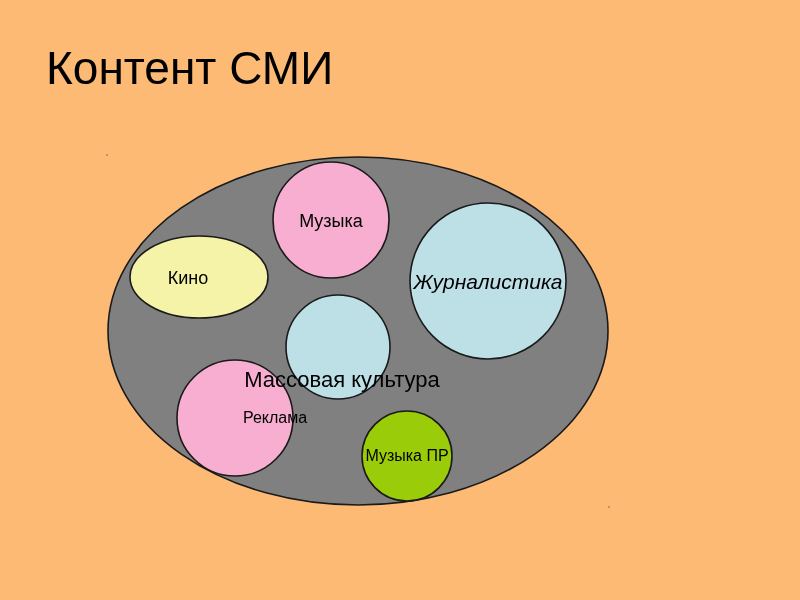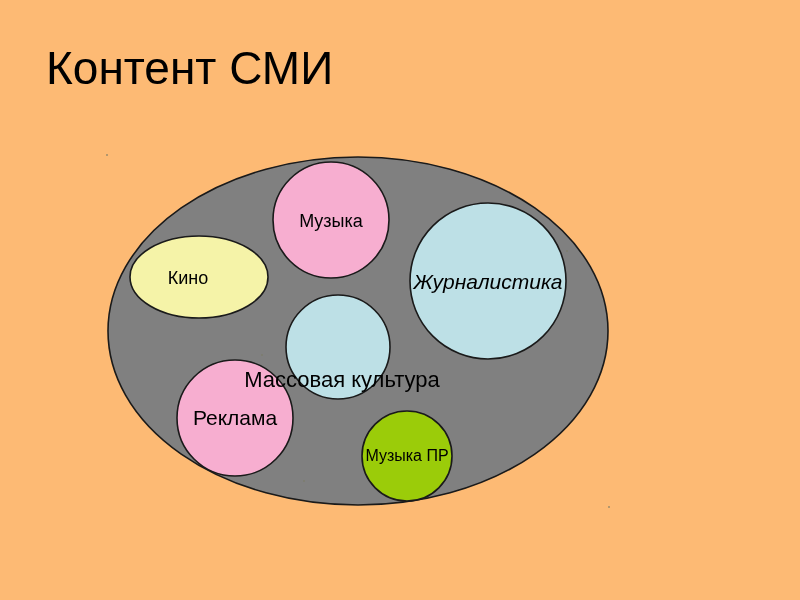--- a/index.html
+++ b/index.html
@@ -42,21 +42,21 @@
     color: #000000;
     white-space: nowrap;
     text-align: center;
     transform: translate(-50%, -50%);
     pointer-events: none;
   }
   .lbl-muzyka   { font-size: 18px; }
   .lbl-kino     { font-size: 18px; }
   .lbl-zhurn    { font-size: 21px; }
   .lbl-massovaya{ font-size: 22px; }
-  .lbl-reklama  { font-size: 21px; }
+  .lbl-reklama  { font-size: 16px; margin-left: 40px; }
   .lbl-teksty   { font-size: 16px; }
   .speck {
     position: absolute;
     width: 2px;
     height: 2px;
     background: #7a7a66;
     opacity: .55;
   }
 </style>
 </head>

